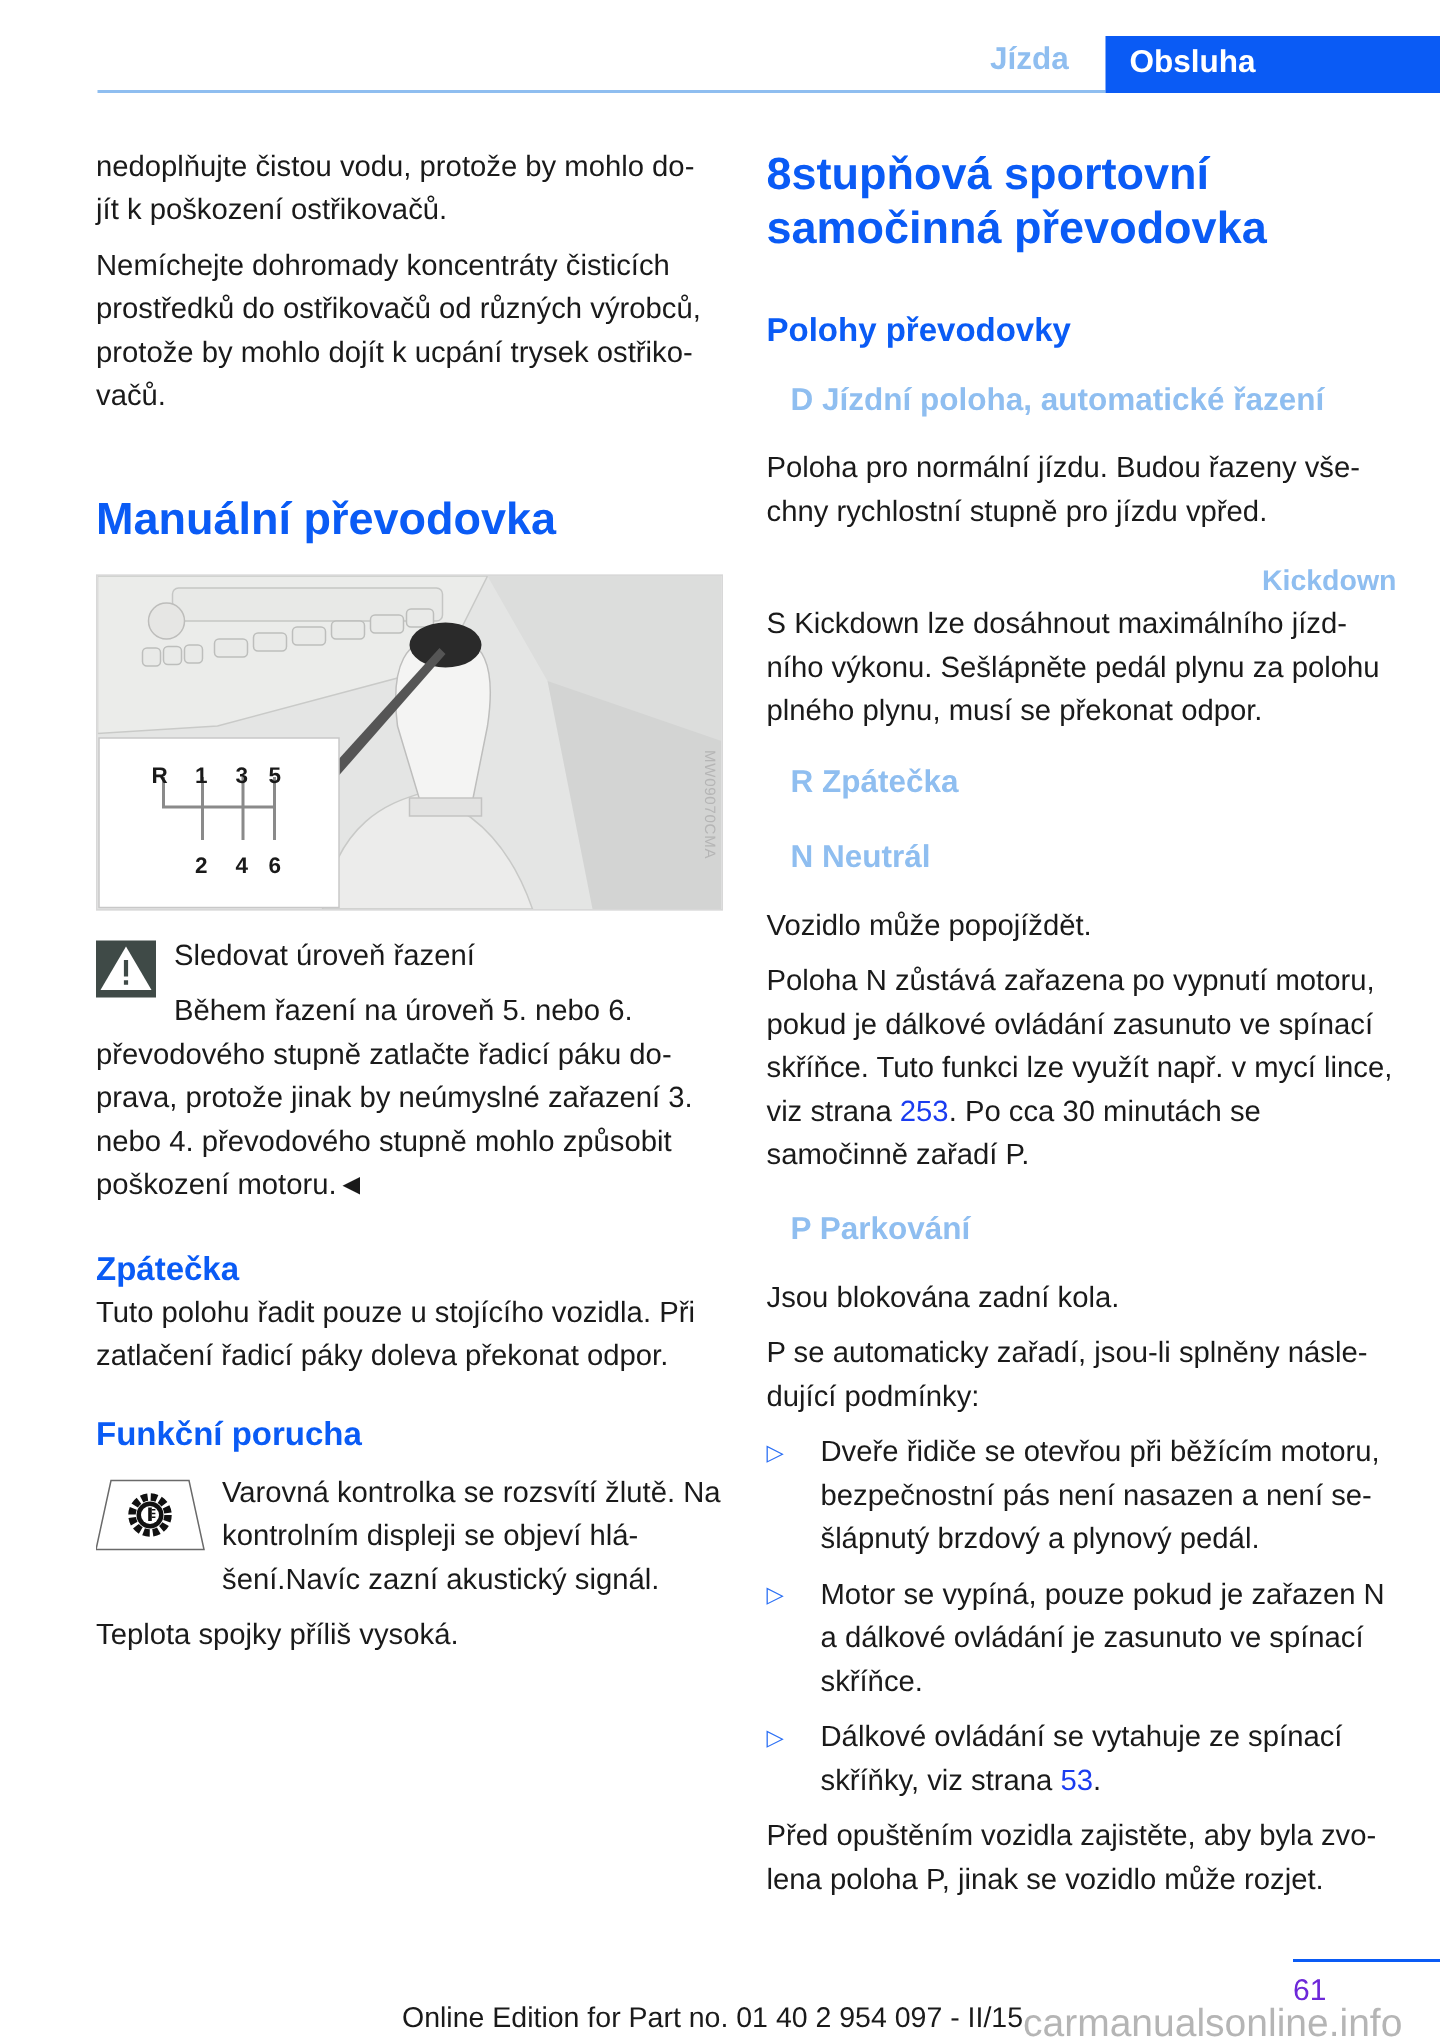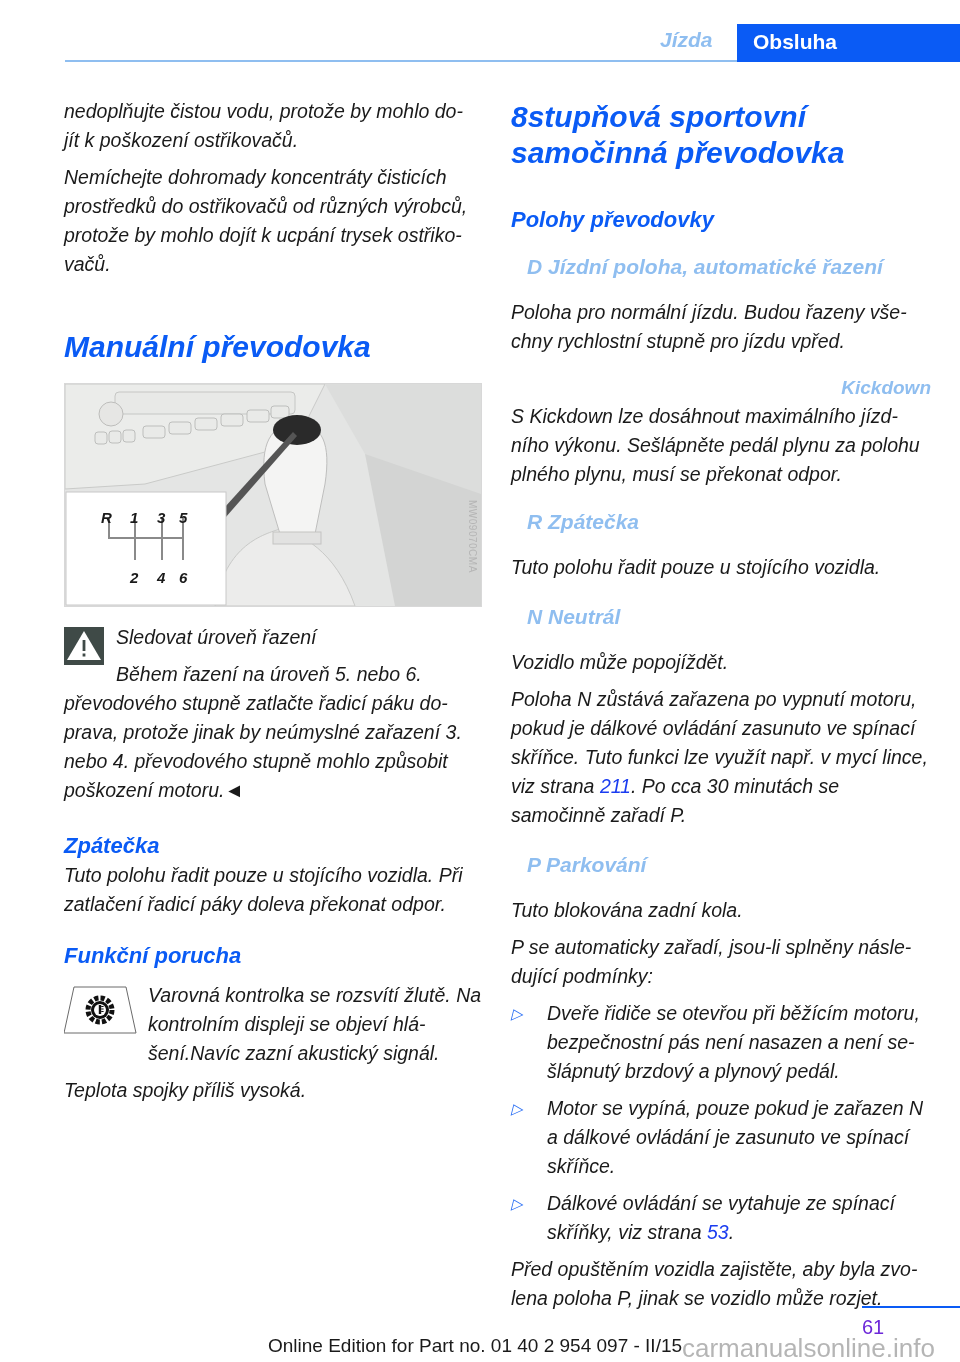--- a/index.html
+++ b/index.html
@@ -2,28 +2,28 @@
 <html><head>
 <meta charset="utf-8">
 <style>
   html, body { margin: 0; padding: 0; background: #ffffff; }
   body {
     width: 960px; height: 1362px; position: relative; overflow: hidden;
     font-family: "Liberation Sans", sans-serif; color: #1a1a1a;
   }
   
   .hdr-line { position: absolute; left: 65px; top: 60px; width: 672px; height: 2px; background: #8fbef0; }
-  .tab-jizda { position: absolute; left: 660px; top: 28px; font-size: 21px; font-weight: bold; color: #8fbef0; font-style: italic; }
+  .tab-jizda { position: absolute; left: 660px; top: 28px; font-size: 21px; font-weight: bold; color: #8fbef0; }
   .tab-obsluha {
     position: absolute; left: 737px; top: 24px; width: 223px; height: 38px;
     background: #0a5bf5; color: #fff; font-size: 21px; font-weight: bold;
     box-sizing: border-box; padding: 6px 0 0 16px;
   }
   
-  .col { position: absolute; top: 97px; width: 420px; font-style: italic; }
+  .col { position: absolute; top: 97px; width: 420px; }
   .col-left { left: 64px; }
   .col-right { left: 511px; width: 420px; }
   p { margin: 0; font-size: 19.5px; line-height: 29px; }
   .gap-s { margin-top: 8px; }
   .h1 { font-size: 30px; font-weight: bold; color: #0a5bf5; line-height: 36px; margin: 0; }
   .h2 { font-size: 22px; font-weight: bold; color: #0a5bf5; line-height: 30px; margin: 0; }
   .h3 { font-size: 21px; font-weight: bold; color: #8fbef0; line-height: 30px; margin: 16px; }
   .h4 { font-size: 19px; font-weight: bold; color: #8fbef0; line-height: 28px; margin: 0; }
   .link { color: #1a3cf0; }
   
@@ -149,30 +149,29 @@
 <div class="col col-right">
   <h1 class="h1" style="margin-top:2px;width:380px;">8stupňová sportovní samočinná převodovka</h1>
   <h2 class="h2" style="margin-top:34px;">Polohy převodovky</h2>
   <h3 class="h3" style="margin-top:17px;">D Jízdní poloha, automatické řazení</h3>
   <p>Poloha pro normální jízdu. Budou řazeny vše-chny rychlostní stupně pro jízdu vpřed.</p>
 
   <h4 class="h4" style="margin-top:18px;text-align:right;">Kickdown</h4>
   <p>S Kickdown lze dosáhnout maximálního jízd-ního výkonu. Sešlápněte pedál plynu za polohu plného plynu, musí se překonat odpor.</p>
 
   <h3 class="h3" style="margin-top:18px;">R Zpátečka</h3>
-  <p>Tuto polohu řadit pouze u stojícího vozidla.</p>
 
   <h3 class="h3" style="margin-top:20px;">N Neutrál</h3>
   <p>Vozidlo může popojíždět.</p>
   <p class="gap-s">
-    <span>Poloha N zůstává zařazena po vypnutí motoru, pokud je dálkové ovládání zasunuto ve spínací skříňce. Tuto funkci lze využít např. v mycí lince, viz strana </span><span class="link">211</span><span>. Po cca 30 minutách se samočinně zařadí P.</span>
+    <span>Poloha N zůstává zařazena po vypnutí motoru, pokud je dálkové ovládání zasunuto ve spínací skříňce. Tuto funkci lze využít např. v mycí lince, viz strana </span><span class="link">253</span><span>. Po cca 30 minutách se samočinně zařadí P.</span>
   </p>
 
   <h3 class="h3" style="margin-top:20px;">P Parkování</h3>
-  <p>Tuto blokována zadní kola.</p>
+  <p>Jsou blokována zadní kola.</p>
   <p class="gap-s">P se automaticky zařadí, jsou-li splněny násle-dující podmínky:</p>
 
   <ul class="bl">
     <li><span class="tri">▷</span><span>Dveře řidiče se otevřou při běžícím motoru, bezpečnostní pás není nasazen a není se-šlápnutý brzdový a plynový pedál.</span></li>
     <li><span class="tri">▷</span><span>Motor se vypíná, pouze pokud je zařazen N a dálkové ovládání je zasunuto ve spínací skříňce.</span></li>
     <li><span class="tri">▷</span><span>Dálkové ovládání se vytahuje ze spínací skříňky, viz strana </span><span class="link">53</span><span>.</span></li>
   </ul>
   <p class="gap-s">Před opuštěním vozidla zajistěte, aby byla zvo-lena poloha P, jinak se vozidlo může rozjet.</p>
 </div>
 

